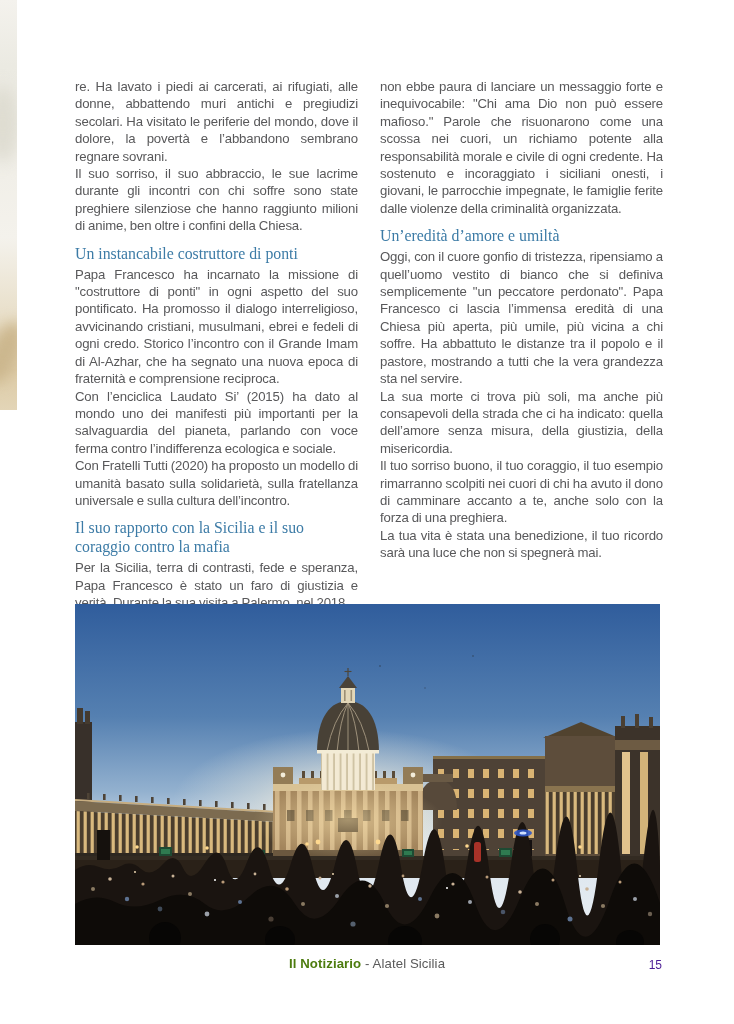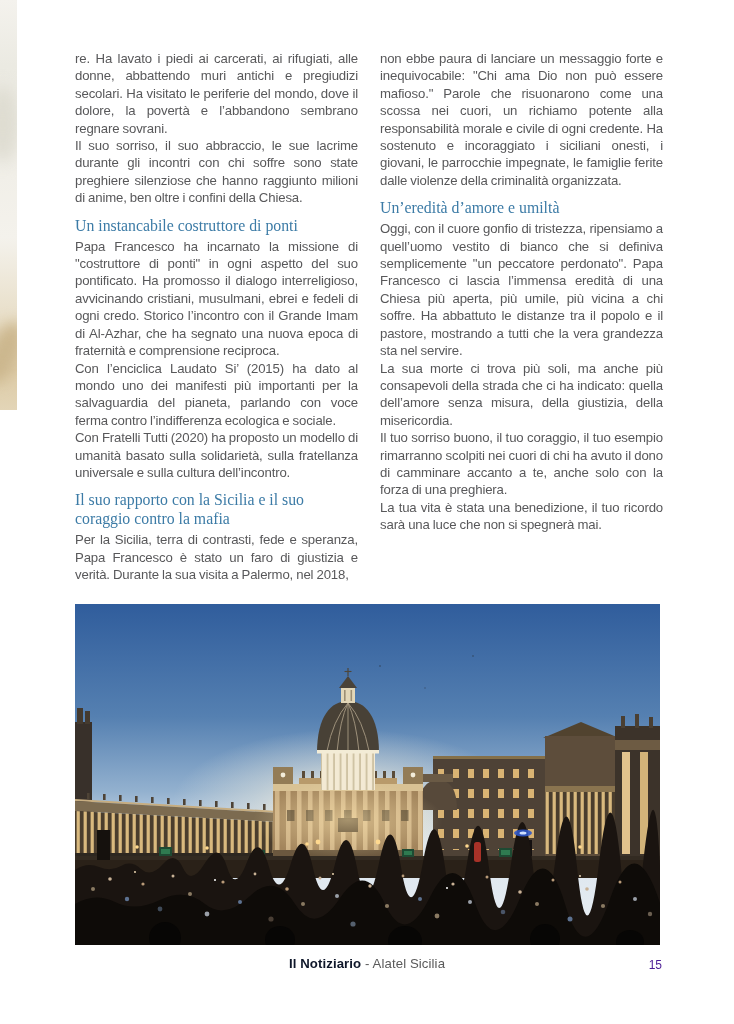--- a/index.html
+++ b/index.html
@@ -8,21 +8,21 @@
     font-family:"Liberation Sans", sans-serif;
   }
   
   .edge-strip{
     position:absolute;left:0;top:0;width:17px;height:410px;overflow:hidden;
     background:linear-gradient(180deg,#f4f2ed 0%,#ebeae2 16%,#f0eee7 38%,#f4f2ec 58%,#e9e0cb 76%,#dccaa5 90%,#e3d5b7 100%);
   }
   .edge-strip .blob1{position:absolute;left:-13px;top:85px;width:32px;height:78px;background:#dedcd1;border-radius:50%;filter:blur(8px);}
   .edge-strip .blob2{position:absolute;left:-11px;top:320px;width:30px;height:66px;background:#ccb78e;border-radius:50%;filter:blur(7px);transform:rotate(24deg);}
   .content{
-    position:absolute;left:75px;top:50px;width:588px;display:flex;gap:22px;
+    position:absolute;left:75px;top:78px;width:588px;display:flex;gap:22px;
   }
   .col{
     width:283px;text-align:justify;color:#58585a;
     font-size:13.2px;line-height:17.4px;letter-spacing:-0.15px;word-spacing:-0.4px;
     hyphens:auto;
   }
   .col p{margin:0;}
   .head{
     font-family:"Liberation Serif", serif;font-weight:400;color:#3c7ba6;
     font-size:15.8px;line-height:19px;letter-spacing:0;word-spacing:0;margin:9px 0 3px 0;
@@ -31,21 +31,21 @@
   .subhead{font-weight:700;color:#3f3f41;margin-top:17px !important;}
   .photo{
     position:absolute;left:75px;top:604px;width:585px;height:341px;margin:0;
     line-height:0;
   }
   .photo svg{display:block;}
   .footer-line{
     position:absolute;left:0;top:956px;width:734px;text-align:center;
     font-size:13.2px;color:#5a5a5a;letter-spacing:0.1px;
   }
-  .footer-line .brand{font-weight:700;color:#0f172a;}
+  .footer-line .brand{font-weight:700;color:#4d7c0f;}
   .page-num{
     position:absolute;right:72px;top:958px;font-size:12px;color:#4c1d95;
   }
 </style>
 </head>
 <body>
 
 <div class="page">
 
   <div class="edge-strip">

